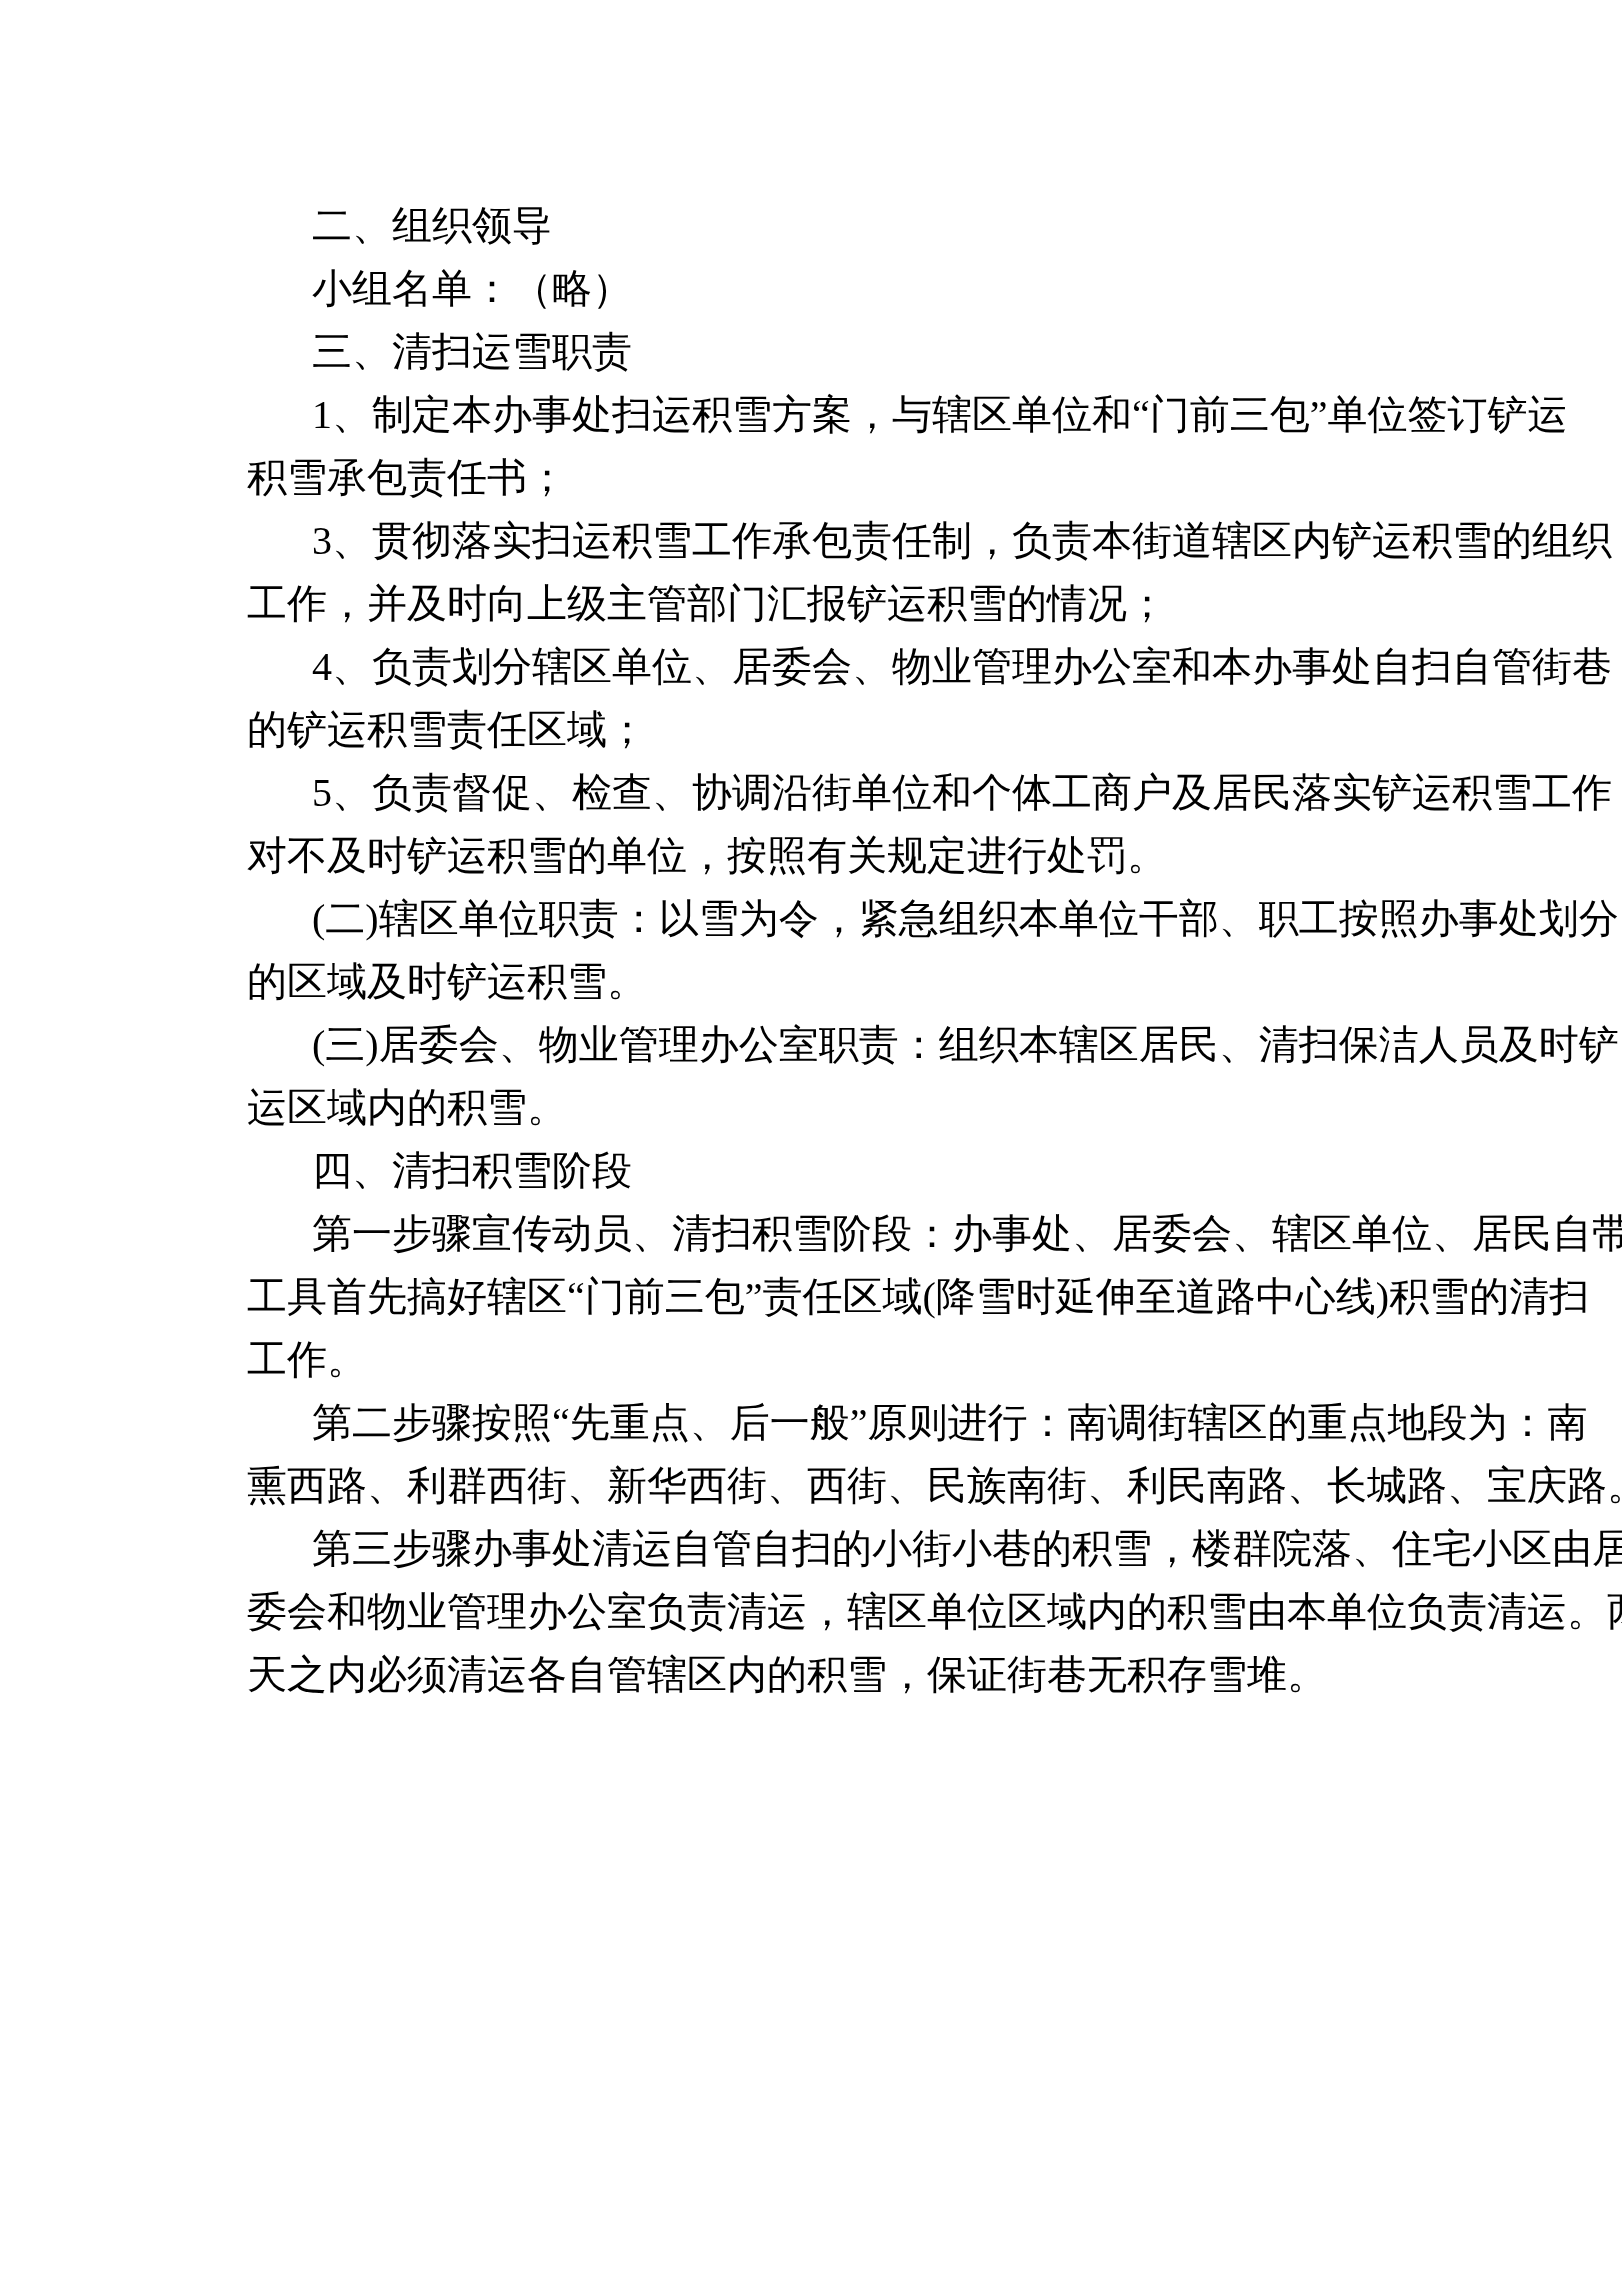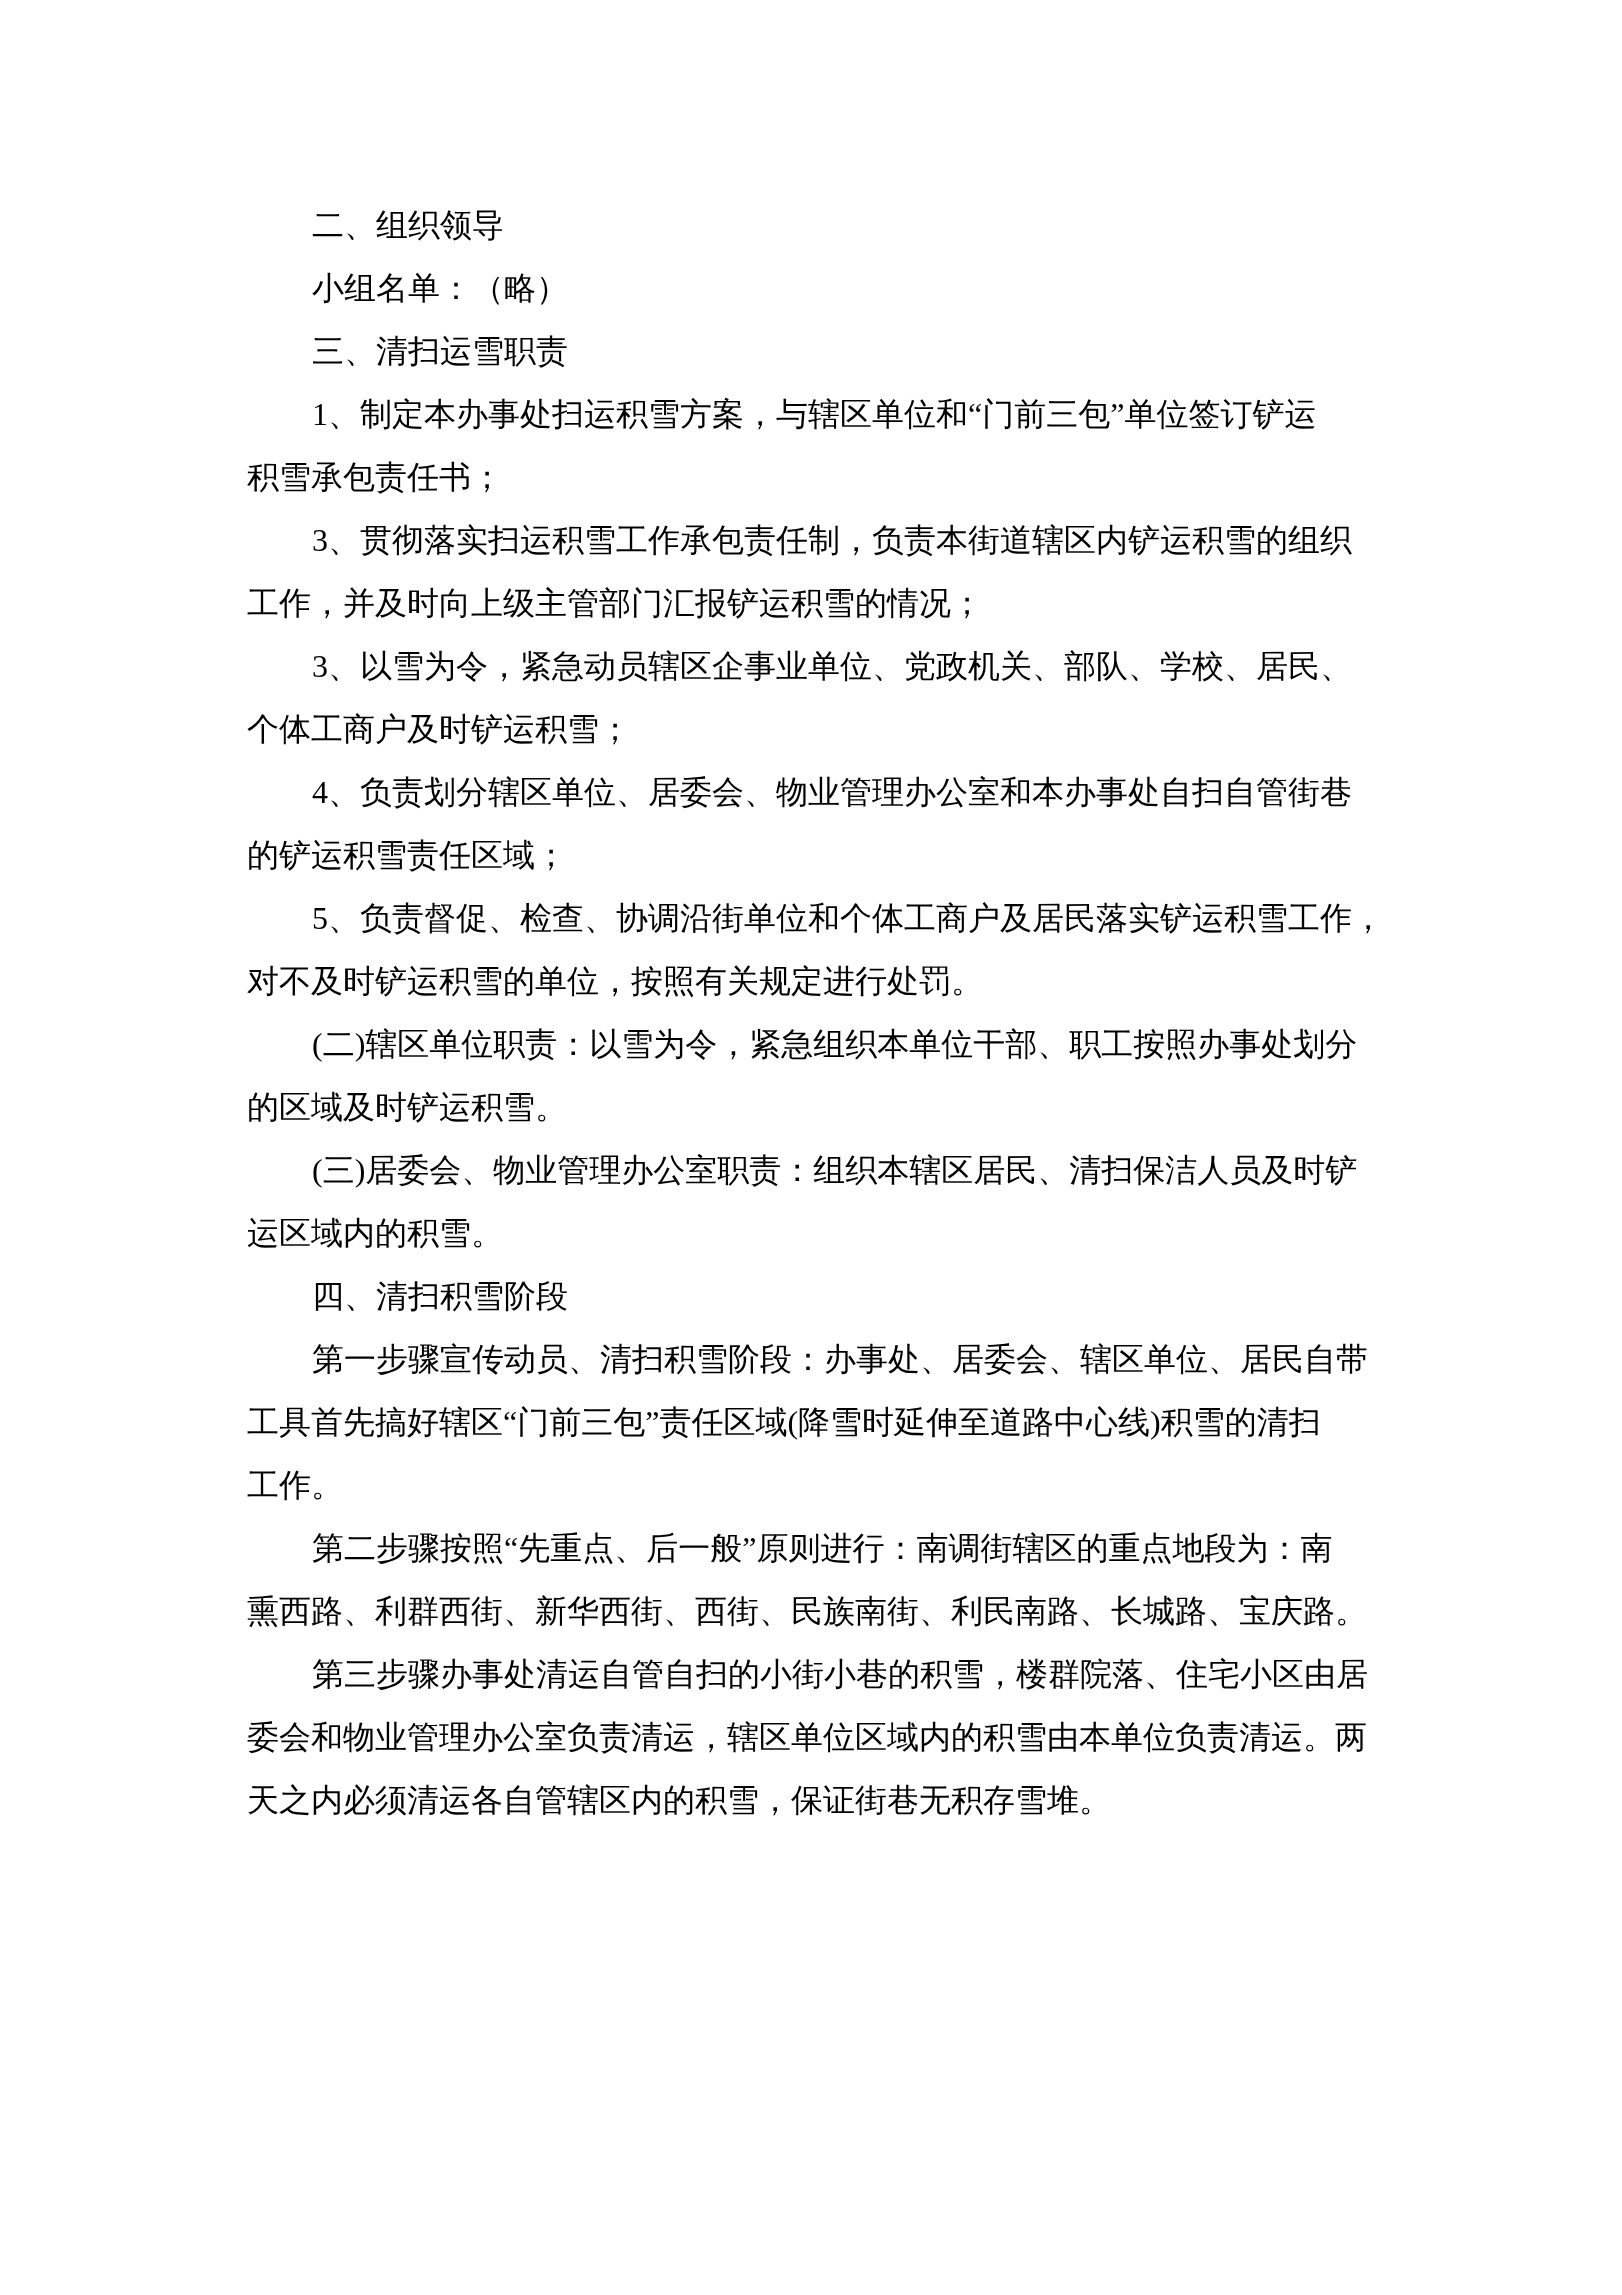--- a/index.html
+++ b/index.html
@@ -14,21 +14,21 @@
     background: #ffffff;
     overflow: hidden;
   }
   .doc-content {
     position: absolute;
     left: 247px;
     top: 194px;
     width: 1152px;
     color: #000000;
     font-family: "Liberation Serif", "DejaVu Serif", serif;
-    font-size: 32px;
+    font-size: 40px;
     line-height: 63px;
     text-align: left;
   }
   
   .doc-content p {
     margin: 0;
     padding: 0;
     white-space: pre;
     text-indent: 65px;
   }
@@ -38,22 +38,20 @@
 
 <div class="page">
   <div class="doc-content">
     <p>二、组织领导</p>
     <p>小组名单：（略）</p>
     <p>三、清扫运雪职责</p>
     <p>1、制定本办事处扫运积雪方案，与辖区单位和“门前三包”单位签订铲运
 积雪承包责任书；</p>
     <p>3、贯彻落实扫运积雪工作承包责任制，负责本街道辖区内铲运积雪的组织
 工作，并及时向上级主管部门汇报铲运积雪的情况；</p>
-    <p>3、以雪为令，紧急动员辖区企事业单位、党政机关、部队、学校、居民、
-个体工商户及时铲运积雪；</p>
     <p>4、负责划分辖区单位、居委会、物业管理办公室和本办事处自扫自管街巷
 的铲运积雪责任区域；</p>
     <p>5、负责督促、检查、协调沿街单位和个体工商户及居民落实铲运积雪工作，
 对不及时铲运积雪的单位，按照有关规定进行处罚。</p>
     <p>(二)辖区单位职责：以雪为令，紧急组织本单位干部、职工按照办事处划分
 的区域及时铲运积雪。</p>
     <p>(三)居委会、物业管理办公室职责：组织本辖区居民、清扫保洁人员及时铲
 运区域内的积雪。</p>
     <p>四、清扫积雪阶段</p>
     <p>第一步骤宣传动员、清扫积雪阶段：办事处、居委会、辖区单位、居民自带

